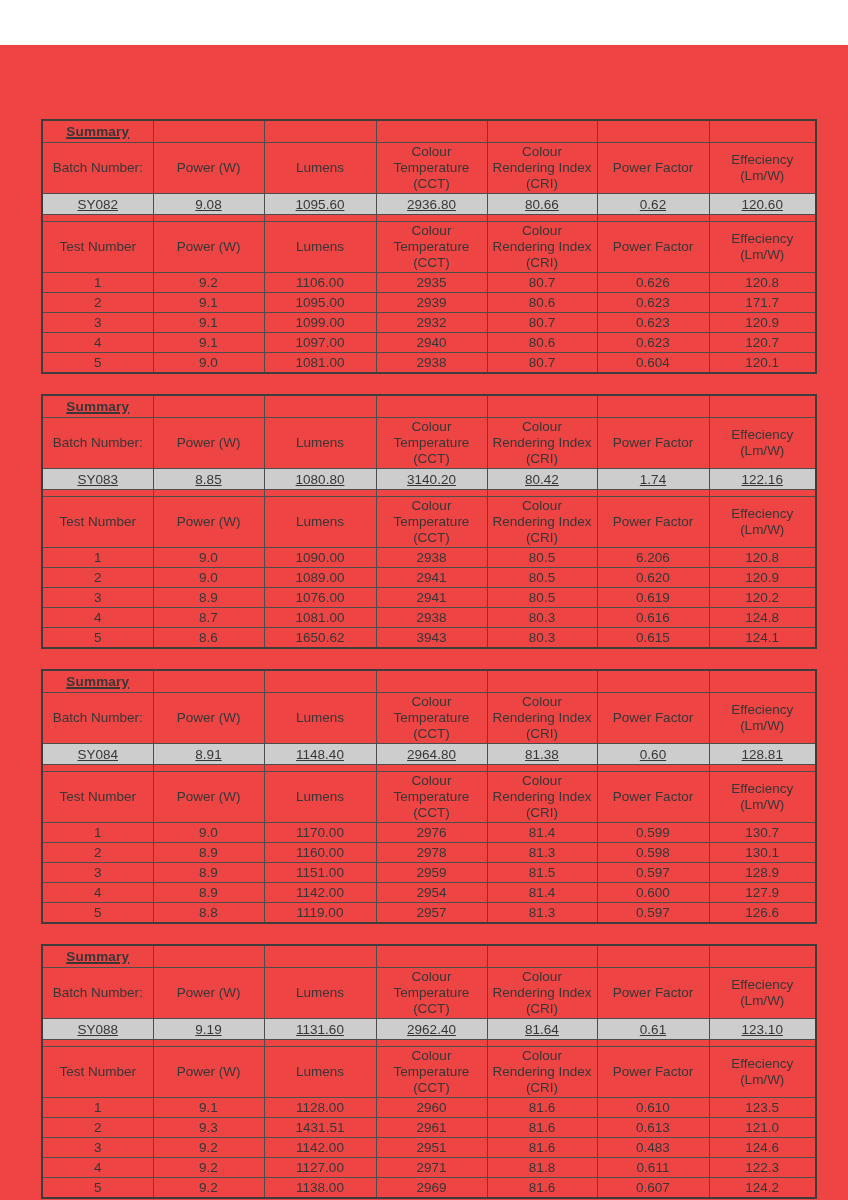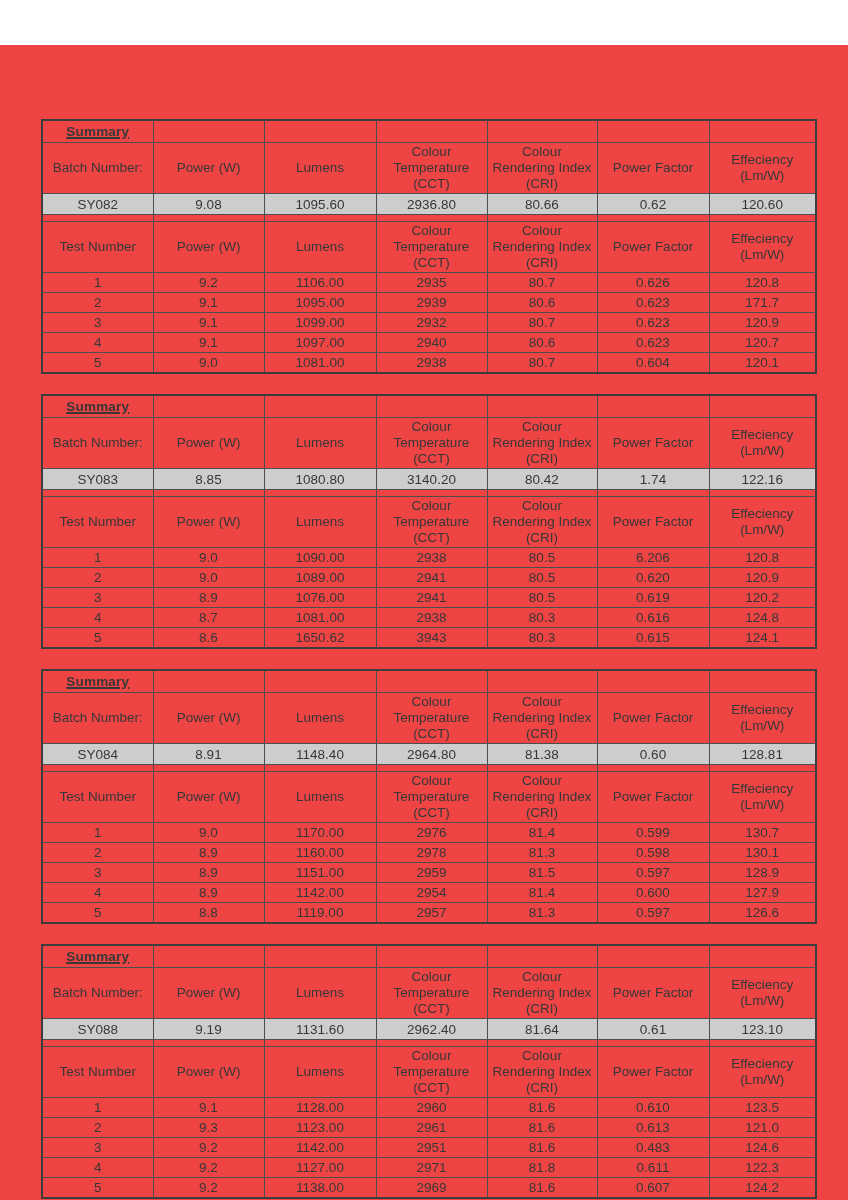--- a/index.html
+++ b/index.html
@@ -49,20 +49,21 @@
     letter-spacing: 0.2px;
   }
   tr.header-row td {
     height: 50px;
     line-height: 16px;
     white-space: pre-line;
   }
   tr.batch-row td {
     background: #cdcdcd;
     height: 20px;
+    text-decoration: underline;
   }
   tr.spacer-row td { height: 6px; }
   tr.data-row td { height: 19px; }
 </style>
 </head>
 <body>
 
 <div class="page">
   <div class="sections-host">
   <table class="summary-table">
@@ -478,21 +479,21 @@
         <td>9.1</td>
         <td>1128.00</td>
         <td>2960</td>
         <td>81.6</td>
         <td>0.610</td>
         <td>123.5</td>
       </tr>
       <tr class="data-row">
         <td>2</td>
         <td>9.3</td>
-        <td>1123.00</td>
+        <td>1431.51</td>
         <td>2961</td>
         <td>81.6</td>
         <td>0.613</td>
         <td>121.0</td>
       </tr>
       <tr class="data-row">
         <td>3</td>
         <td>9.2</td>
         <td>1142.00</td>
         <td>2951</td>

